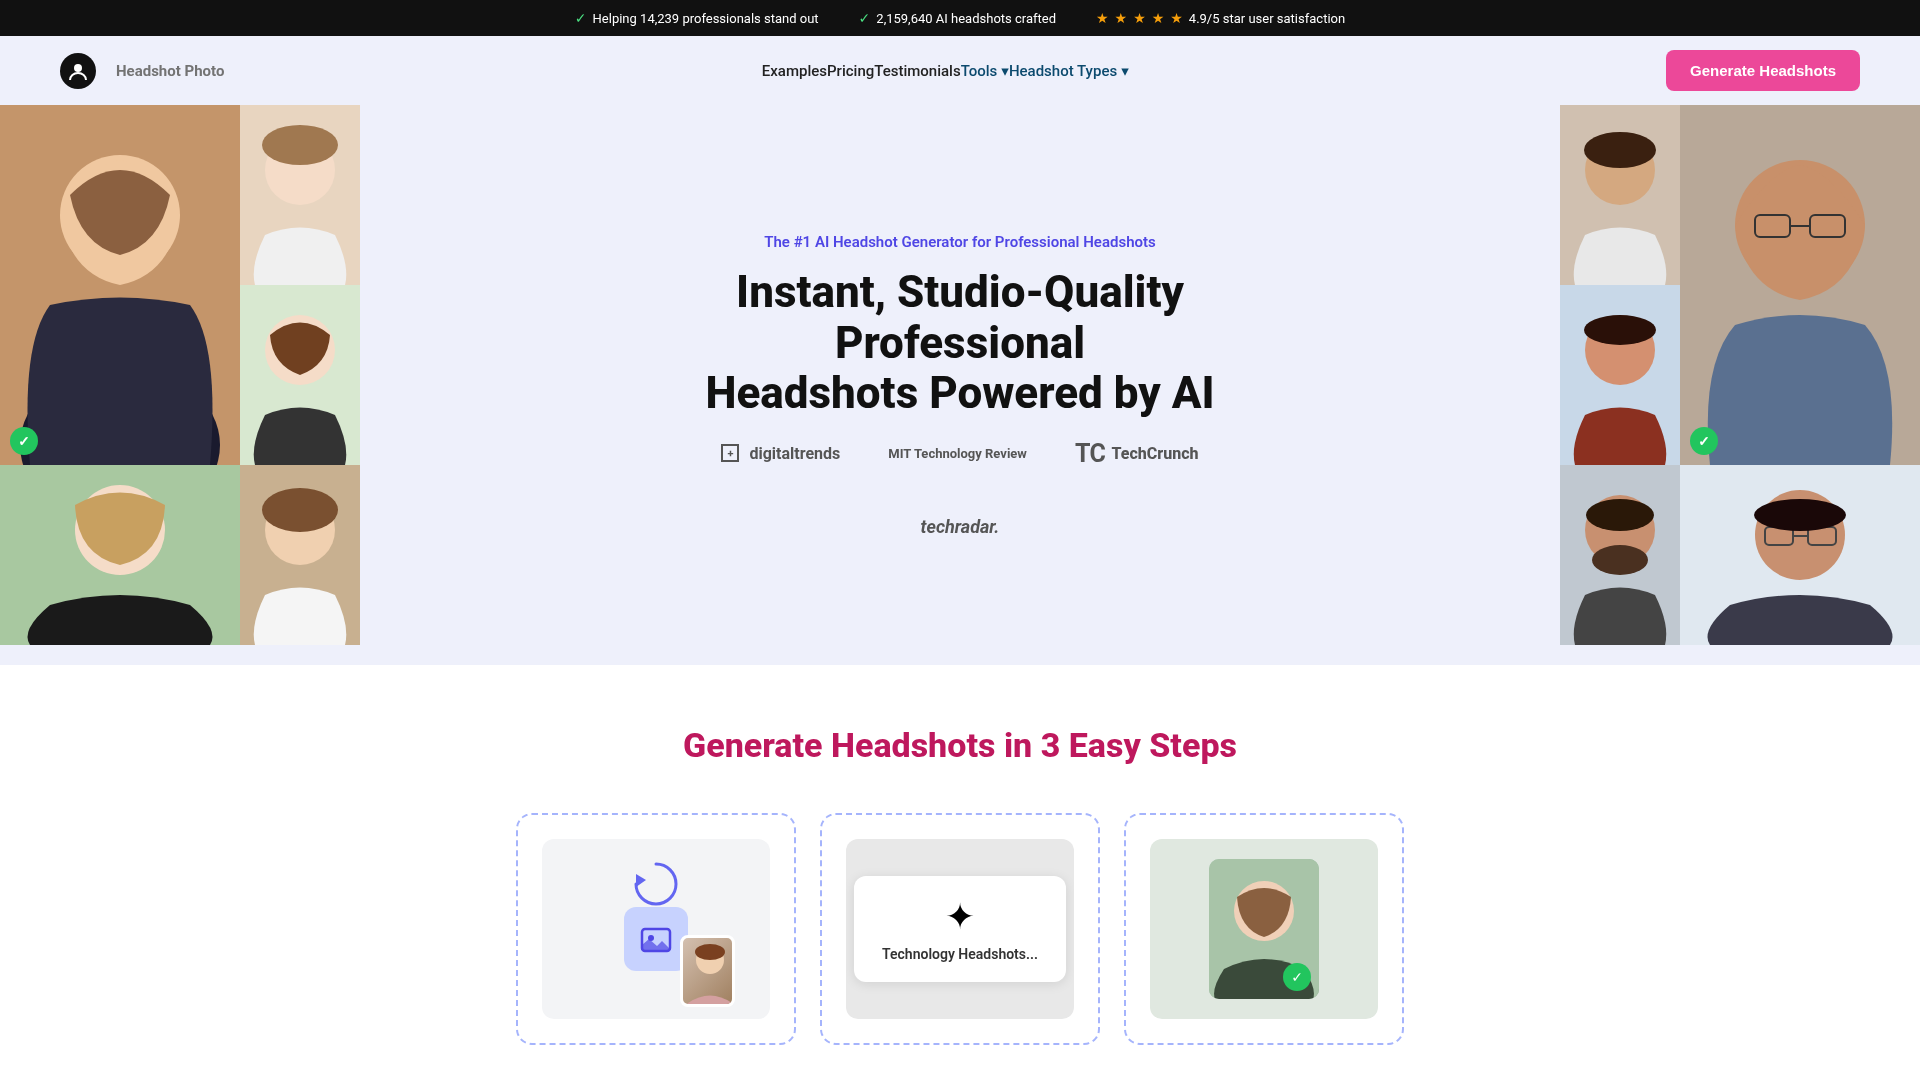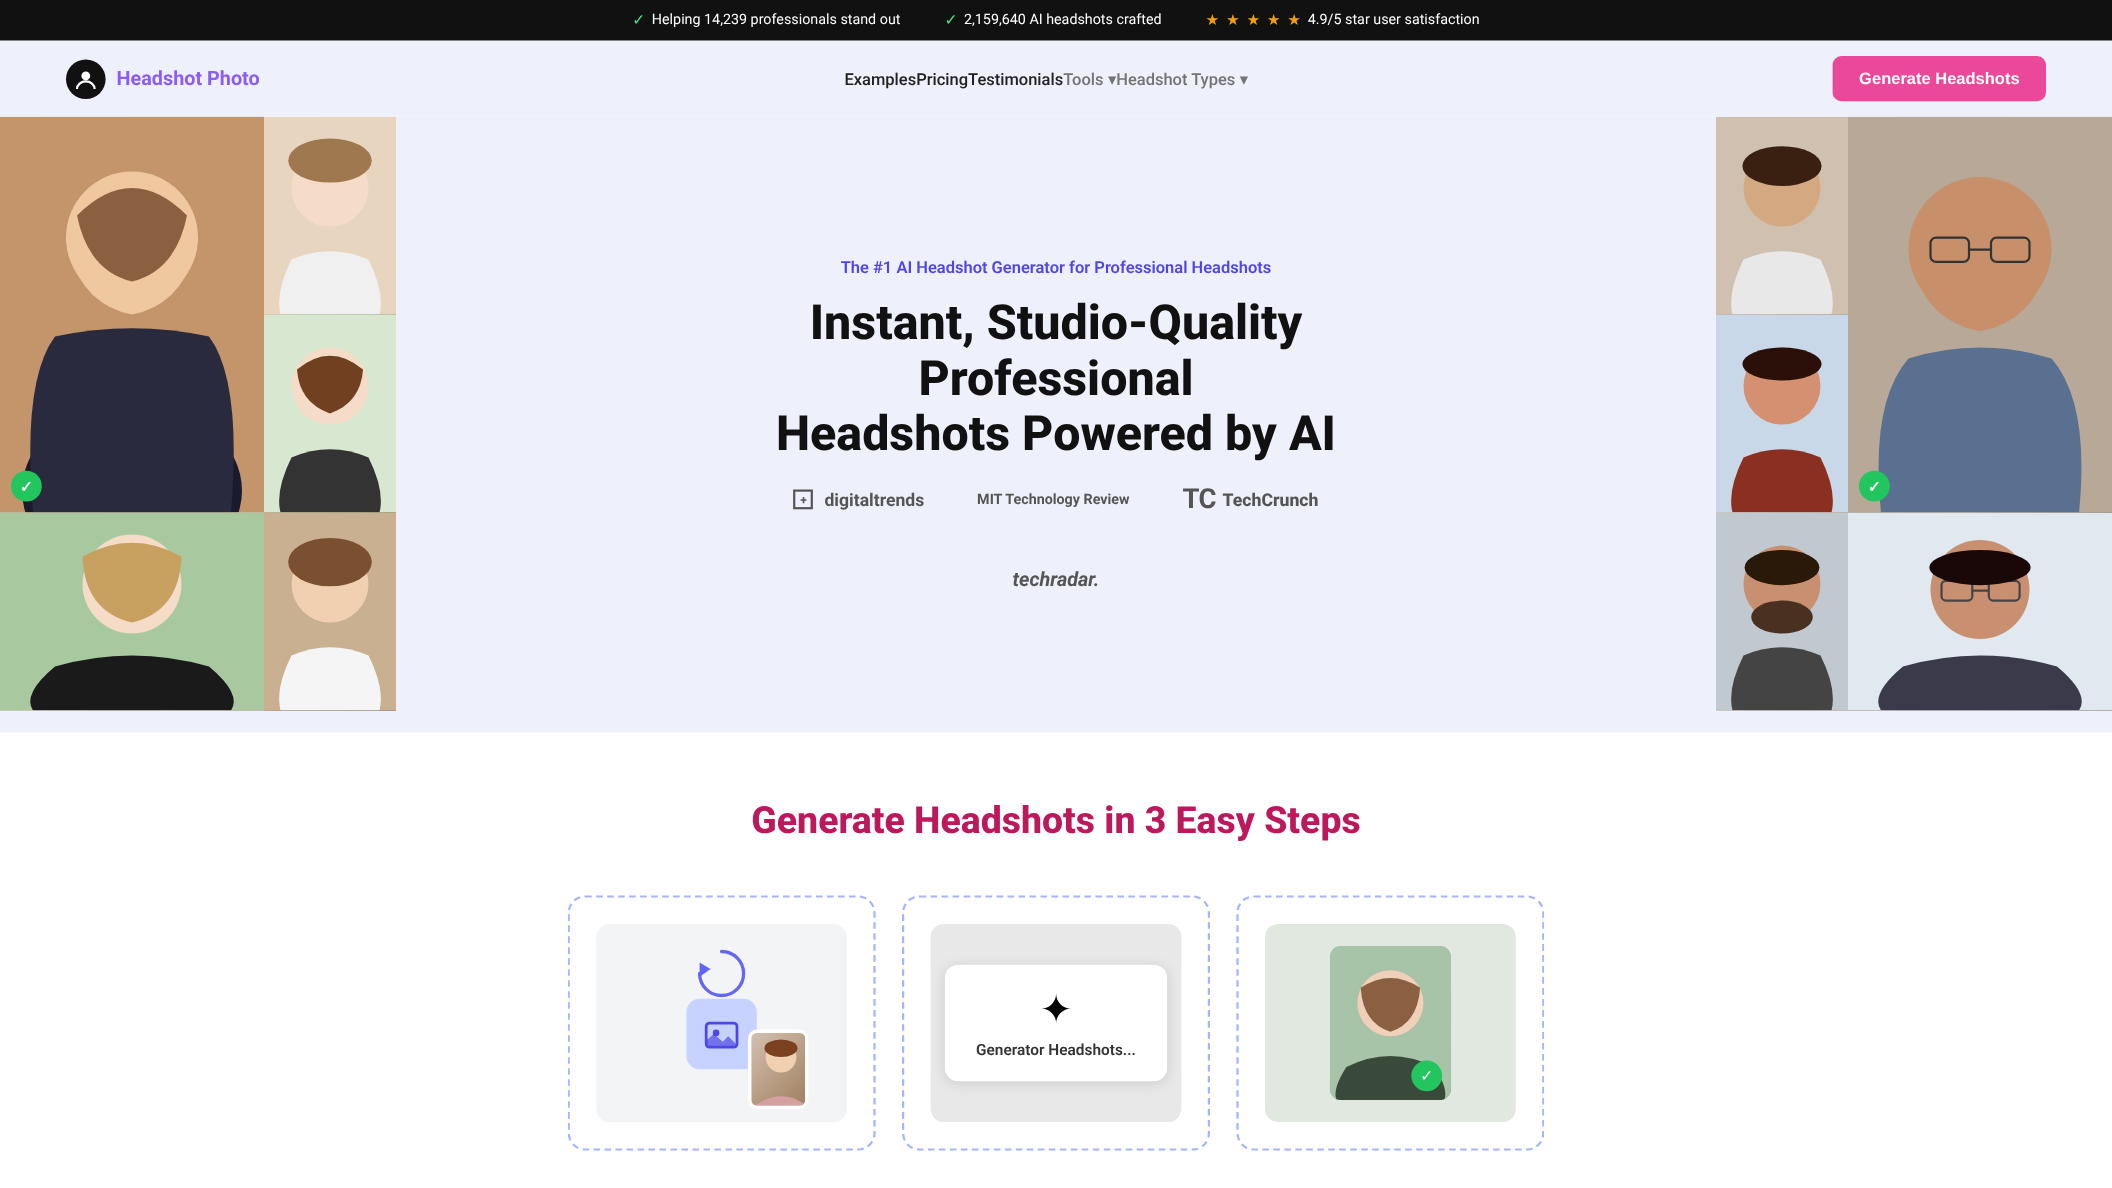--- a/index.html
+++ b/index.html
@@ -33,24 +33,24 @@
       display: flex;
       align-items: center;
       justify-content: space-between;
       padding: 14px 60px;
       position: relative;
       z-index: 10;
     }
     .logo {
       display: flex;
       align-items: center;
-      gap: 10px;
+      gap: 20px;
       font-weight: 700;
-      font-size: 18px;
-      color: #8b5cf6;
+      font-size: 15px;
+      color: #737373;
       text-decoration: none;
     }
     .logo-icon {
       width: 36px;
       height: 36px;
       background: #111;
       border-radius: 50%;
       display: flex;
       align-items: center;
       justify-content: center;
@@ -68,21 +68,21 @@
       font-size: 15px;
       font-weight: 500;
     }
     .nav-links .dropdown {
       display: flex;
       align-items: center;
       gap: 4px;
       cursor: pointer;
       font-size: 15px;
       font-weight: 500;
-      color: #737373;
+      color: #0c4a6e;
     }
     .nav-cta {
       background: #ec4899;
       color: #fff;
       border: none;
       border-radius: 8px;
       padding: 12px 24px;
       font-size: 15px;
       font-weight: 600;
       cursor: pointer;
@@ -537,21 +537,21 @@
           </div>
         </div>
       </div>
     </div>
 
     <div class="step-card">
       <div class="step-inner generating">
         <div style="display:flex; flex-direction:column; align-items:center; justify-content:center;">
           <div style="background:#fff; border-radius:12px; padding:20px 28px; box-shadow:0 2px 12px rgba(0,0,0,0.1); text-align:center;">
             <div class="sparkle-icon">✦</div>
-            <div class="generating-label">Generator Headshots...</div>
+            <div class="generating-label">Technology Headshots...</div>
           </div>
         </div>
       </div>
     </div>
 
     <div class="step-card">
       <div class="step-inner result">
         <div style="position:relative; display:inline-block;">
           <div class="result-photo">
             <svg width="110" height="140" viewBox="0 0 110 140" xmlns="http://www.w3.org/2000/svg">

